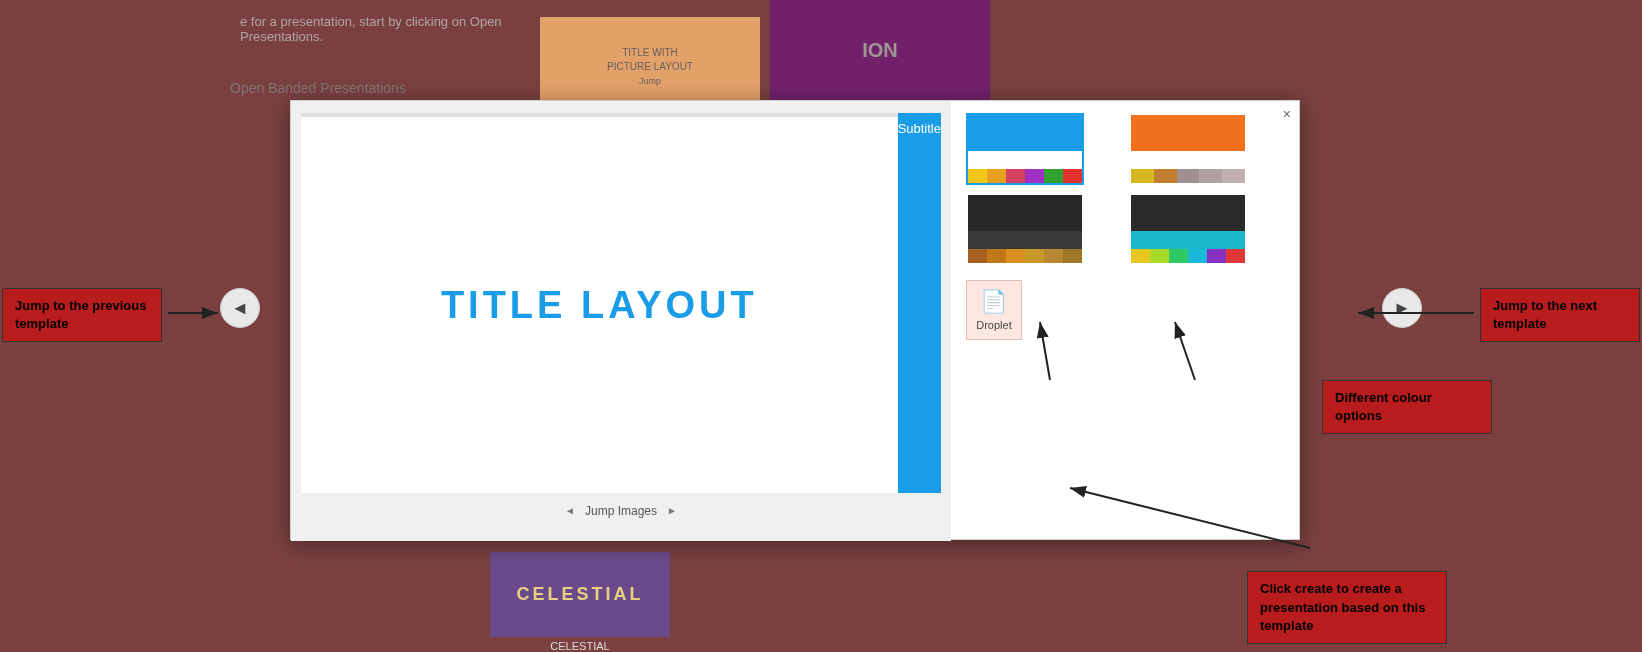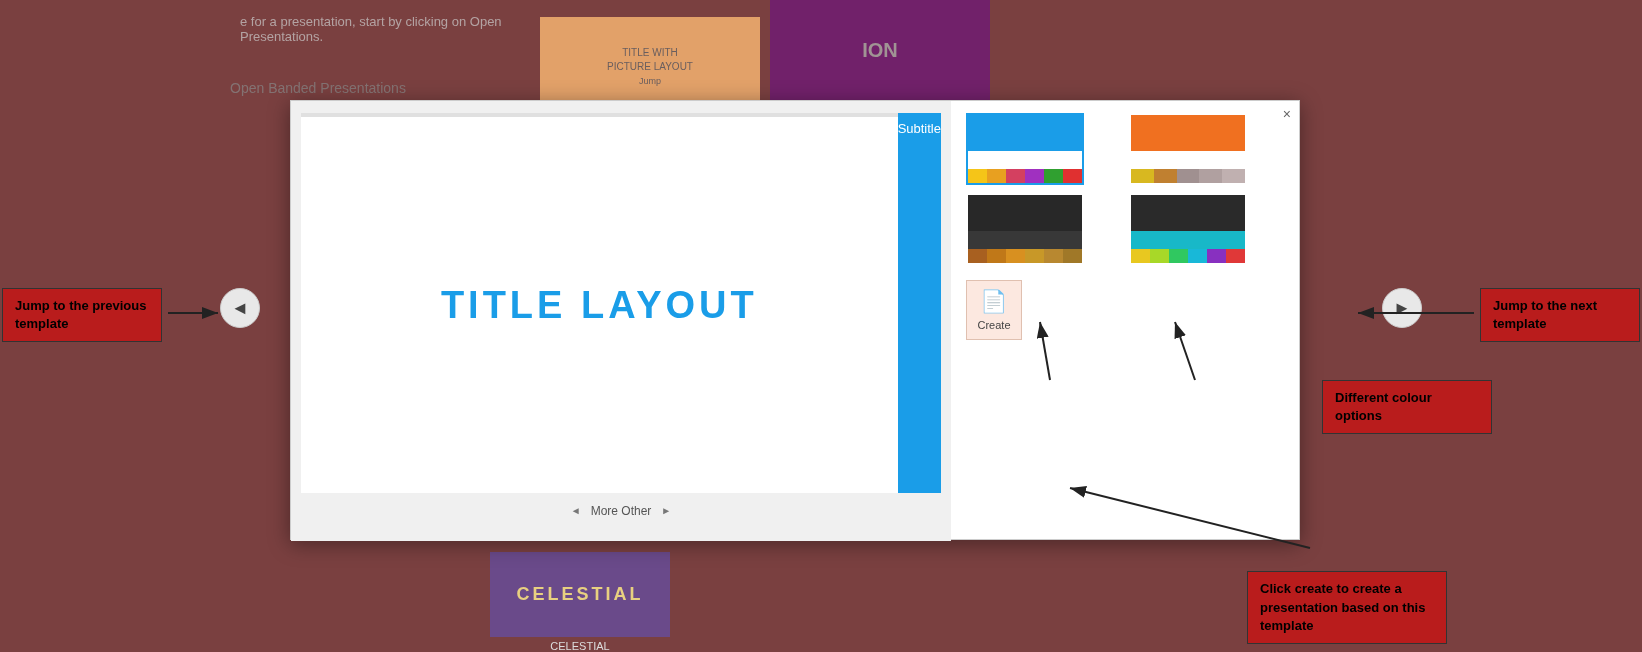--- a/index.html
+++ b/index.html
@@ -452,21 +452,21 @@
       <div class="preview-slide-top"></div>
       <div class="preview-slide-middle">
         <div class="preview-slide-title">TITLE LAYOUT</div>
       </div>
       <div class="preview-slide-bottom">
         <div class="preview-slide-subtitle">Subtitle</div>
       </div>
     </div>
     <div class="preview-more-images">
       <span class="nav-arrow-small">◄</span>
-      <span>More Other</span>
+      <span>Jump Images</span>
       <span class="nav-arrow-small">►</span>
     </div>
   </div>
 
   <div class="dialog-options">
 
     <div class="color-swatches">
 
       <div class="swatch selected">
         <div class="swatch-inner">
@@ -524,21 +524,21 @@
             <div class="swatch-dot sw4-c5"></div>
             <div class="swatch-dot sw4-c6"></div>
           </div>
         </div>
       </div>
     </div>
 
     <div class="create-btn-area">
       <div class="create-btn">
         <span class="create-icon">📄</span>
-        <span>Create</span>
+        <span>Droplet</span>
       </div>
     </div>
   </div>
 </div>
 
 <div class="nav-prev">
   <span>◄</span>
 </div>
 
 <div class="nav-next">

